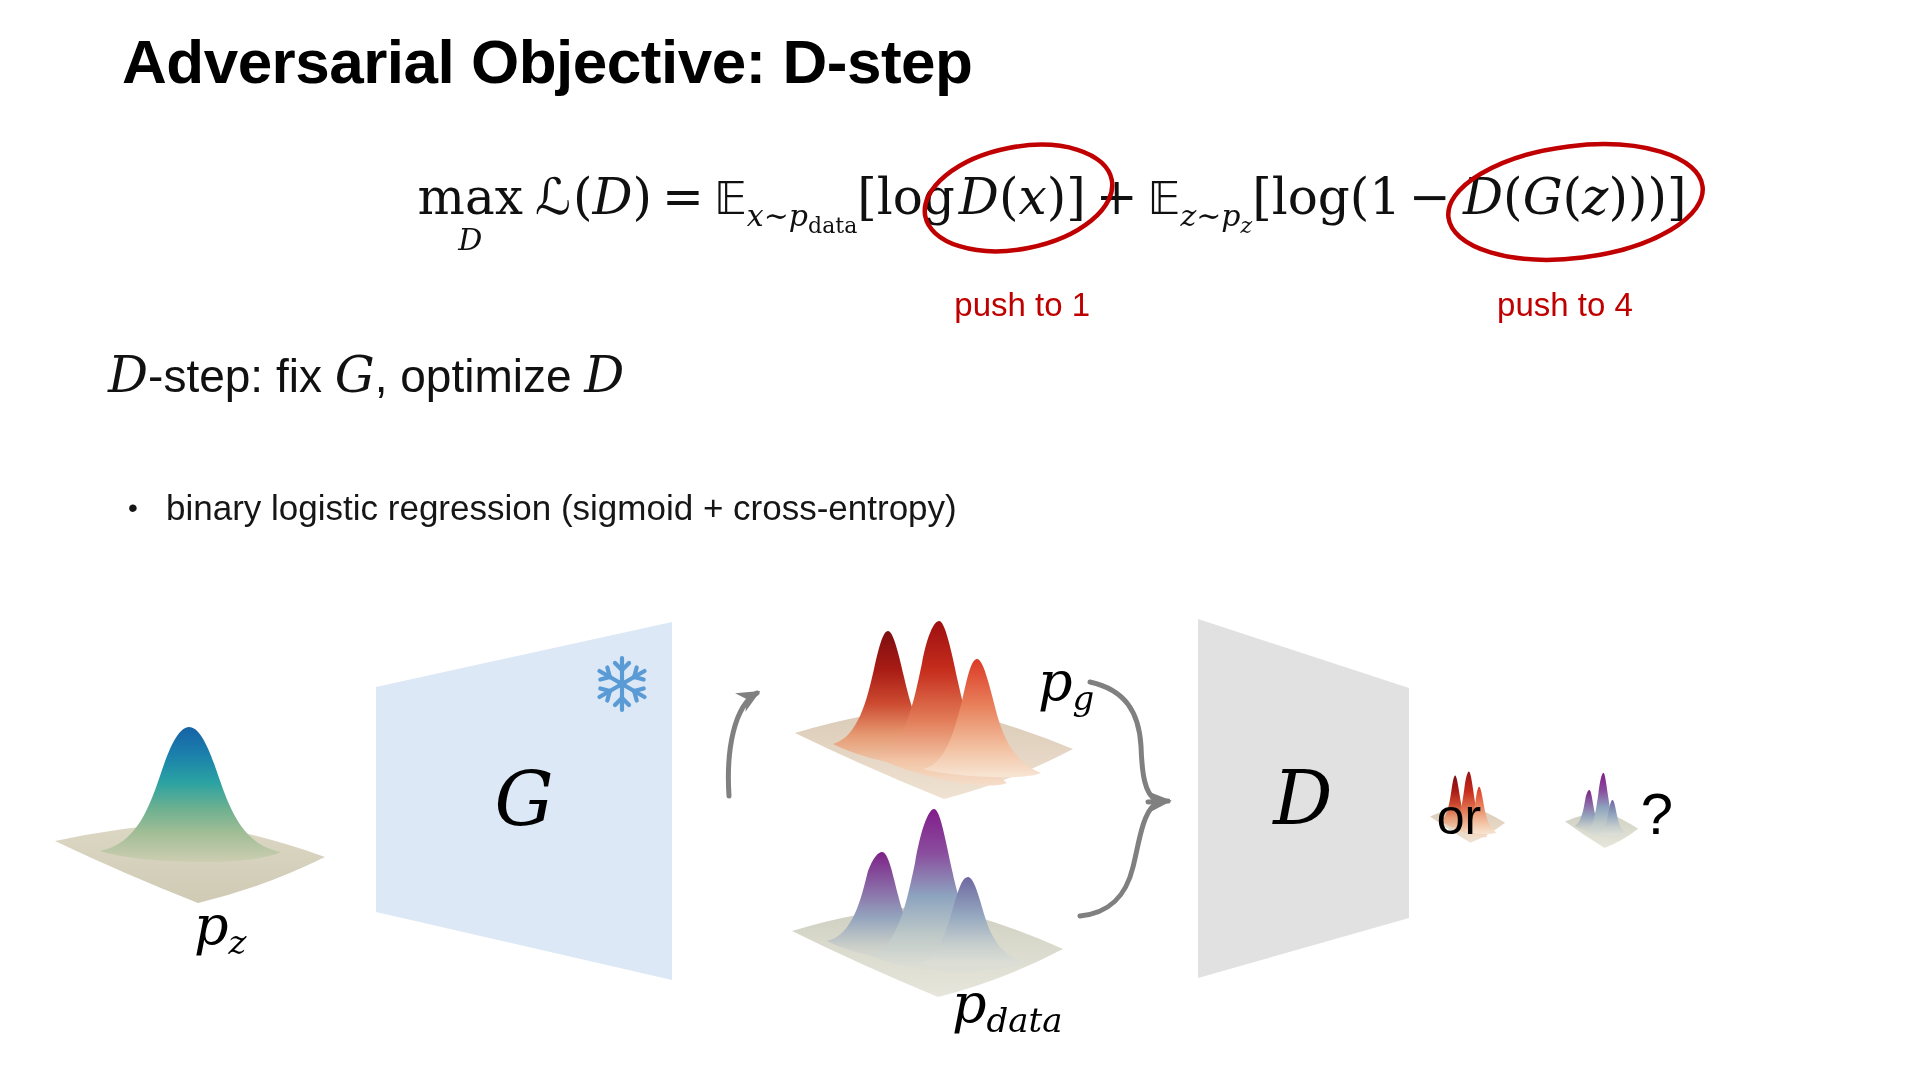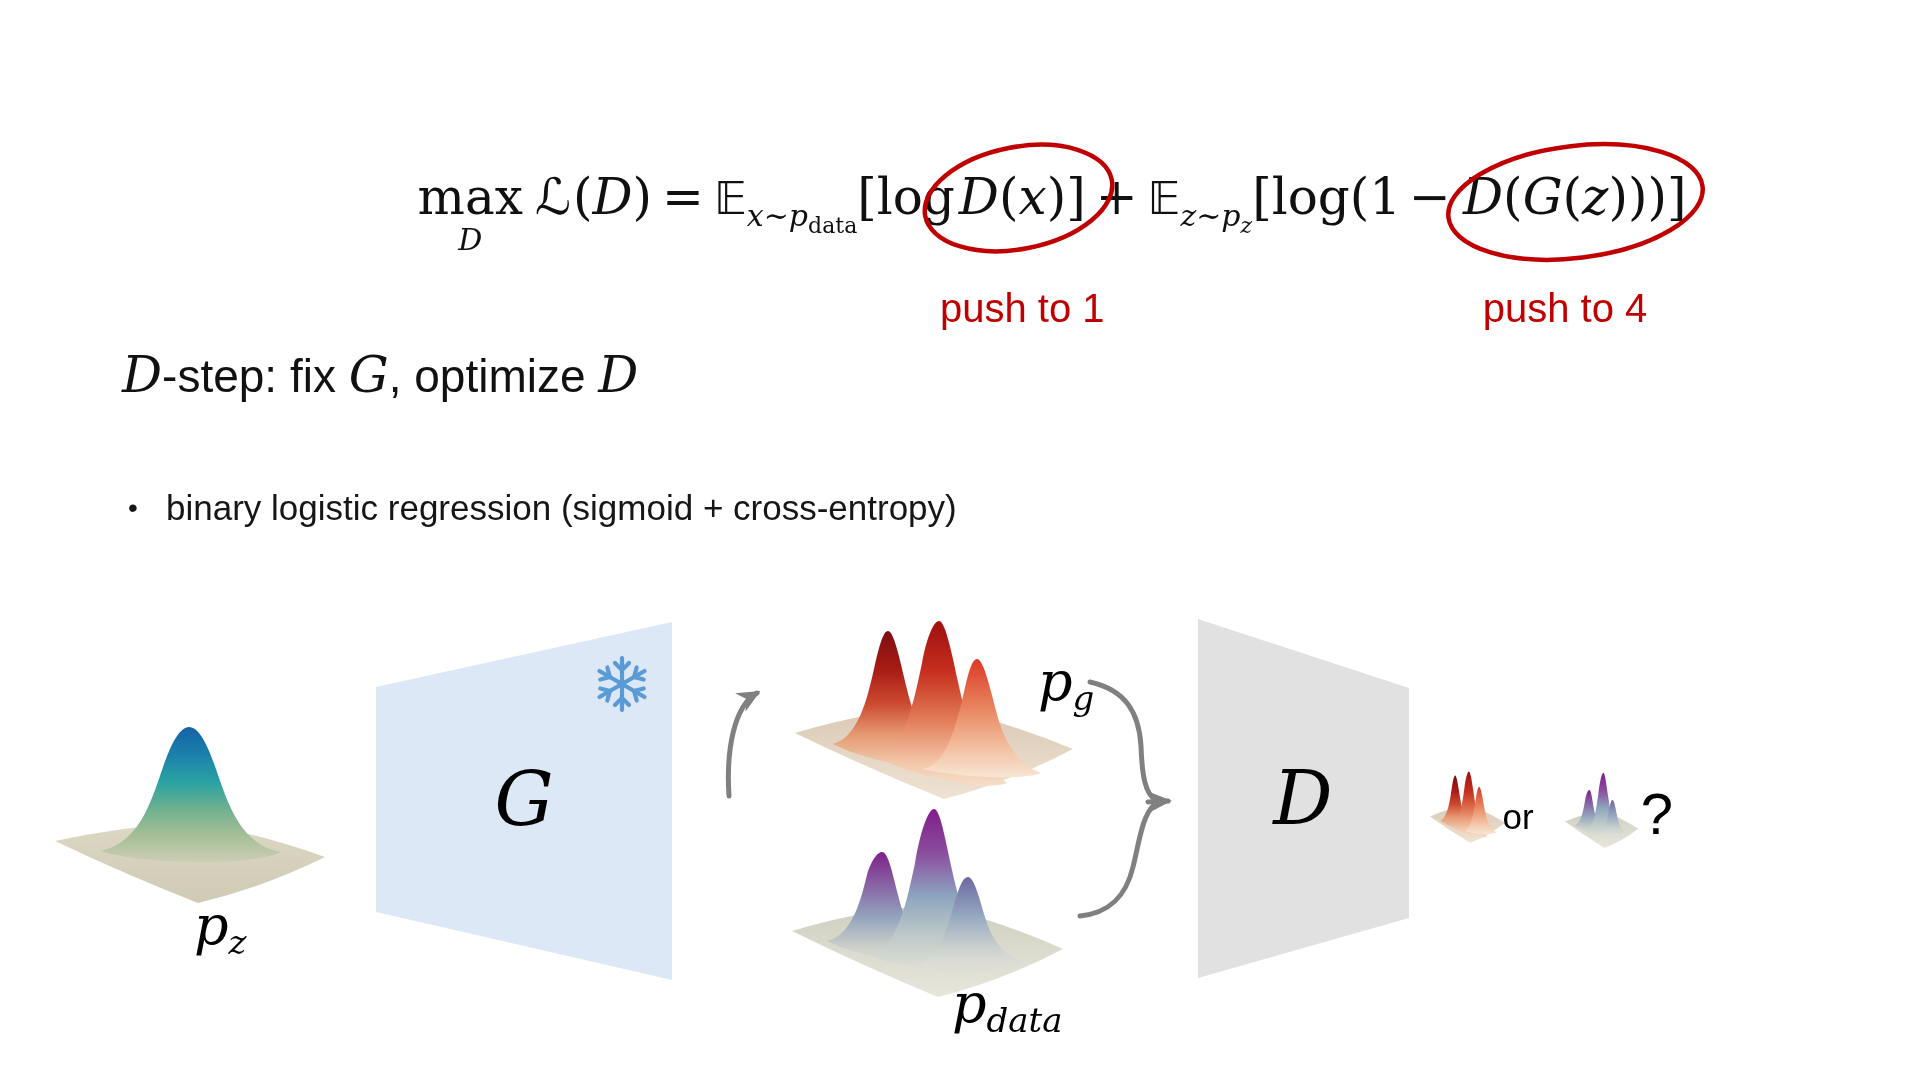--- a/index.html
+++ b/index.html
@@ -23,50 +23,51 @@
   sub.s1 { font-size:30px; vertical-align:-12px; line-height:0;margin-top:7px; }
   sub.s1 .mi { font-style:italic; }
   sub.s2 { font-size:22px; vertical-align:-7px; line-height:0; font-style:normal; }
   sub.s2i { font-size:22px; vertical-align:-7px; line-height:0; font-style:italic; }
 
   .circled { position:relative; display:inline-block; margin-left:4px; }
   .circled svg.ring { position:absolute; overflow:visible; pointer-events:none; }
   .ring.r1 { left:-46px; top:-32px; }
   .ring.r2 { left:-36px; top:-34px; }
   .push { position:absolute; top:118px; left:50%; transform:translateX(-50%);
-          font-family:"Liberation Sans", sans-serif; font-size:40px; color:#c00000; white-space:nowrap; }
+          font-family:"Liberation Sans", sans-serif; font-size:33px; color:#c00000; white-space:nowrap; }
 
   
-  .subtitle { position:absolute; left:122px; top:346px; font-size:46px; color:#111; }
+  .subtitle { position:absolute; left:108px; top:346px; font-size:46px; color:#111; }
   .mvar { font-family:"DejaVu Serif", serif; font-style:italic; font-size:50px; }
   .bullet { position:absolute; left:128px; font-size:35px; color:#161616; }
   .bullet .dot { display:inline-block; width:38px; font-size:28px; vertical-align:3px; }
   .bullet .mvar-s { font-family:"DejaVu Serif", serif; font-style:italic; font-size:37px; }
   .b1 { top:424px; }
   .b2 { top:488px; }
 
   
   .diagram-svg { position:absolute; left:0; top:0; }
   .lab { position:absolute; font-family:"DejaVu Serif", serif; font-style:italic; color:#000; }
   .lab sub.ds { font-size:34px; vertical-align:-10px; font-style:italic; line-height:0; }
   #lab-pz { left:194px; top:894px; font-size:54px; }
   #lab-g  { left:524px;  top:799px; transform:translate(-50%,-50%); font-size:74px; }
   #lab-pg { left:1038px; top:650px; font-size:54px; }
   #lab-pdata { left:952px; top:972px; font-size:54px; }
   #lab-d  { left:1303px; top:798px; transform:translate(-50%,-50%); font-size:74px; }
-  #lab-or { left:1518px; top:817px; transform:translate(-50%,-50%); font-family:"Liberation Sans",sans-serif;
-            font-style:normal; font-size:35px; }
+  #lab-or { left:1459px; top:817px; transform:translate(-50%,-50%); font-family:"Liberation Sans",sans-serif;
+            font-style:normal; font-size:50px; }
   #lab-q  { left:1657px; top:813px; transform:translate(-50%,-50%); font-family:"Liberation Sans",sans-serif;
             font-style:normal; font-size:58px; }
 </style>
 </head>
 <body>
 
 <div class="slide">
 
+  <div class="title">Adversarial Objective: D-step</div>
 
   <div class="formula"><span class="maxop"><span>max</span><span class="maxsub">D</span></span><span class="scriptL">ℒ</span><span>(</span><span class="mi">D</span><span>)</span><span class="op">=</span><span class="bbE">𝔼</span><sub class="s1"><span class="mi">x</span><span>∼</span><span class="mi">p</span><sub class="s2">data</sub></sub><span>[log</span><span class="circled c1"><span class="mi">D</span><span>(</span><span class="mi">x</span><span>)]</span><svg class="ring r1" width="212" height="128">
           <ellipse cx="106" cy="62" rx="95" ry="51" transform="rotate(-11 106 62)" fill="none" stroke="#c00000" stroke-width="4.5" stroke-linecap="round"></ellipse>
         </svg><span class="push">push to 1</span></span><span class="op">+</span><span class="bbE">𝔼</span><sub class="s1"><span class="mi">z</span><span>∼</span><span class="mi">p</span><sub class="s2i">z</sub></sub><span>[log(1</span><span class="op2">−</span><span class="circled c2"><span class="mi">D</span><span>(</span><span class="mi">G</span><span>(</span><span class="mi">z</span><span>)))</span><svg class="ring r2" width="300" height="140">
           <ellipse cx="148" cy="68" rx="128" ry="56" transform="rotate(-7 148 68)" fill="none" stroke="#c00000" stroke-width="4.5" stroke-linecap="round"></ellipse>
         </svg><span class="push">push to 4</span></span><span>]</span></div>
 
   <div class="subtitle"><span class="mvar">D</span><span>-step: fix </span><span class="mvar">G</span><span>, optimize </span><span class="mvar">D</span></div>
 
   <div class="bullet b2"><span class="dot">•</span><span>binary logistic regression (sigmoid + cross-entropy)</span></div>

